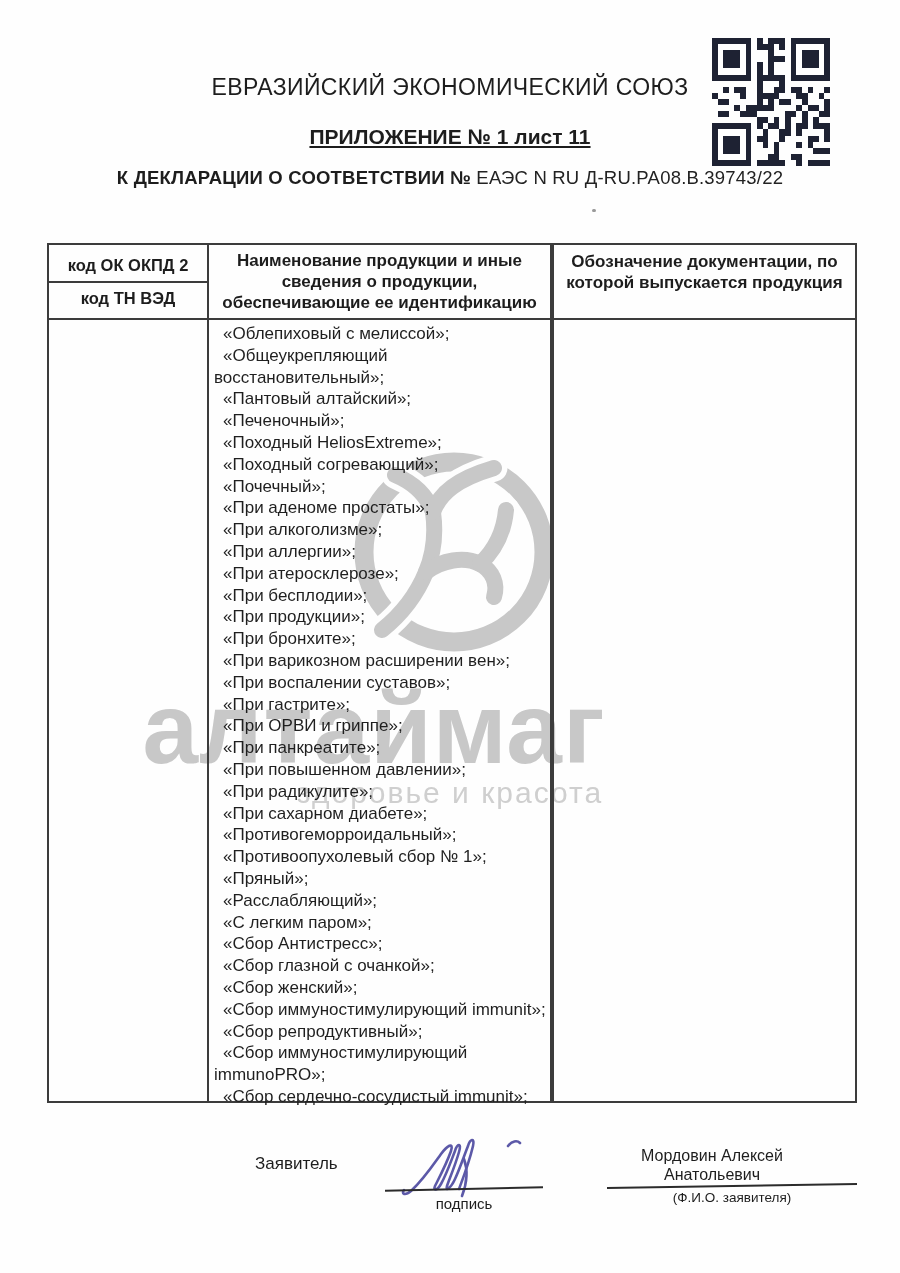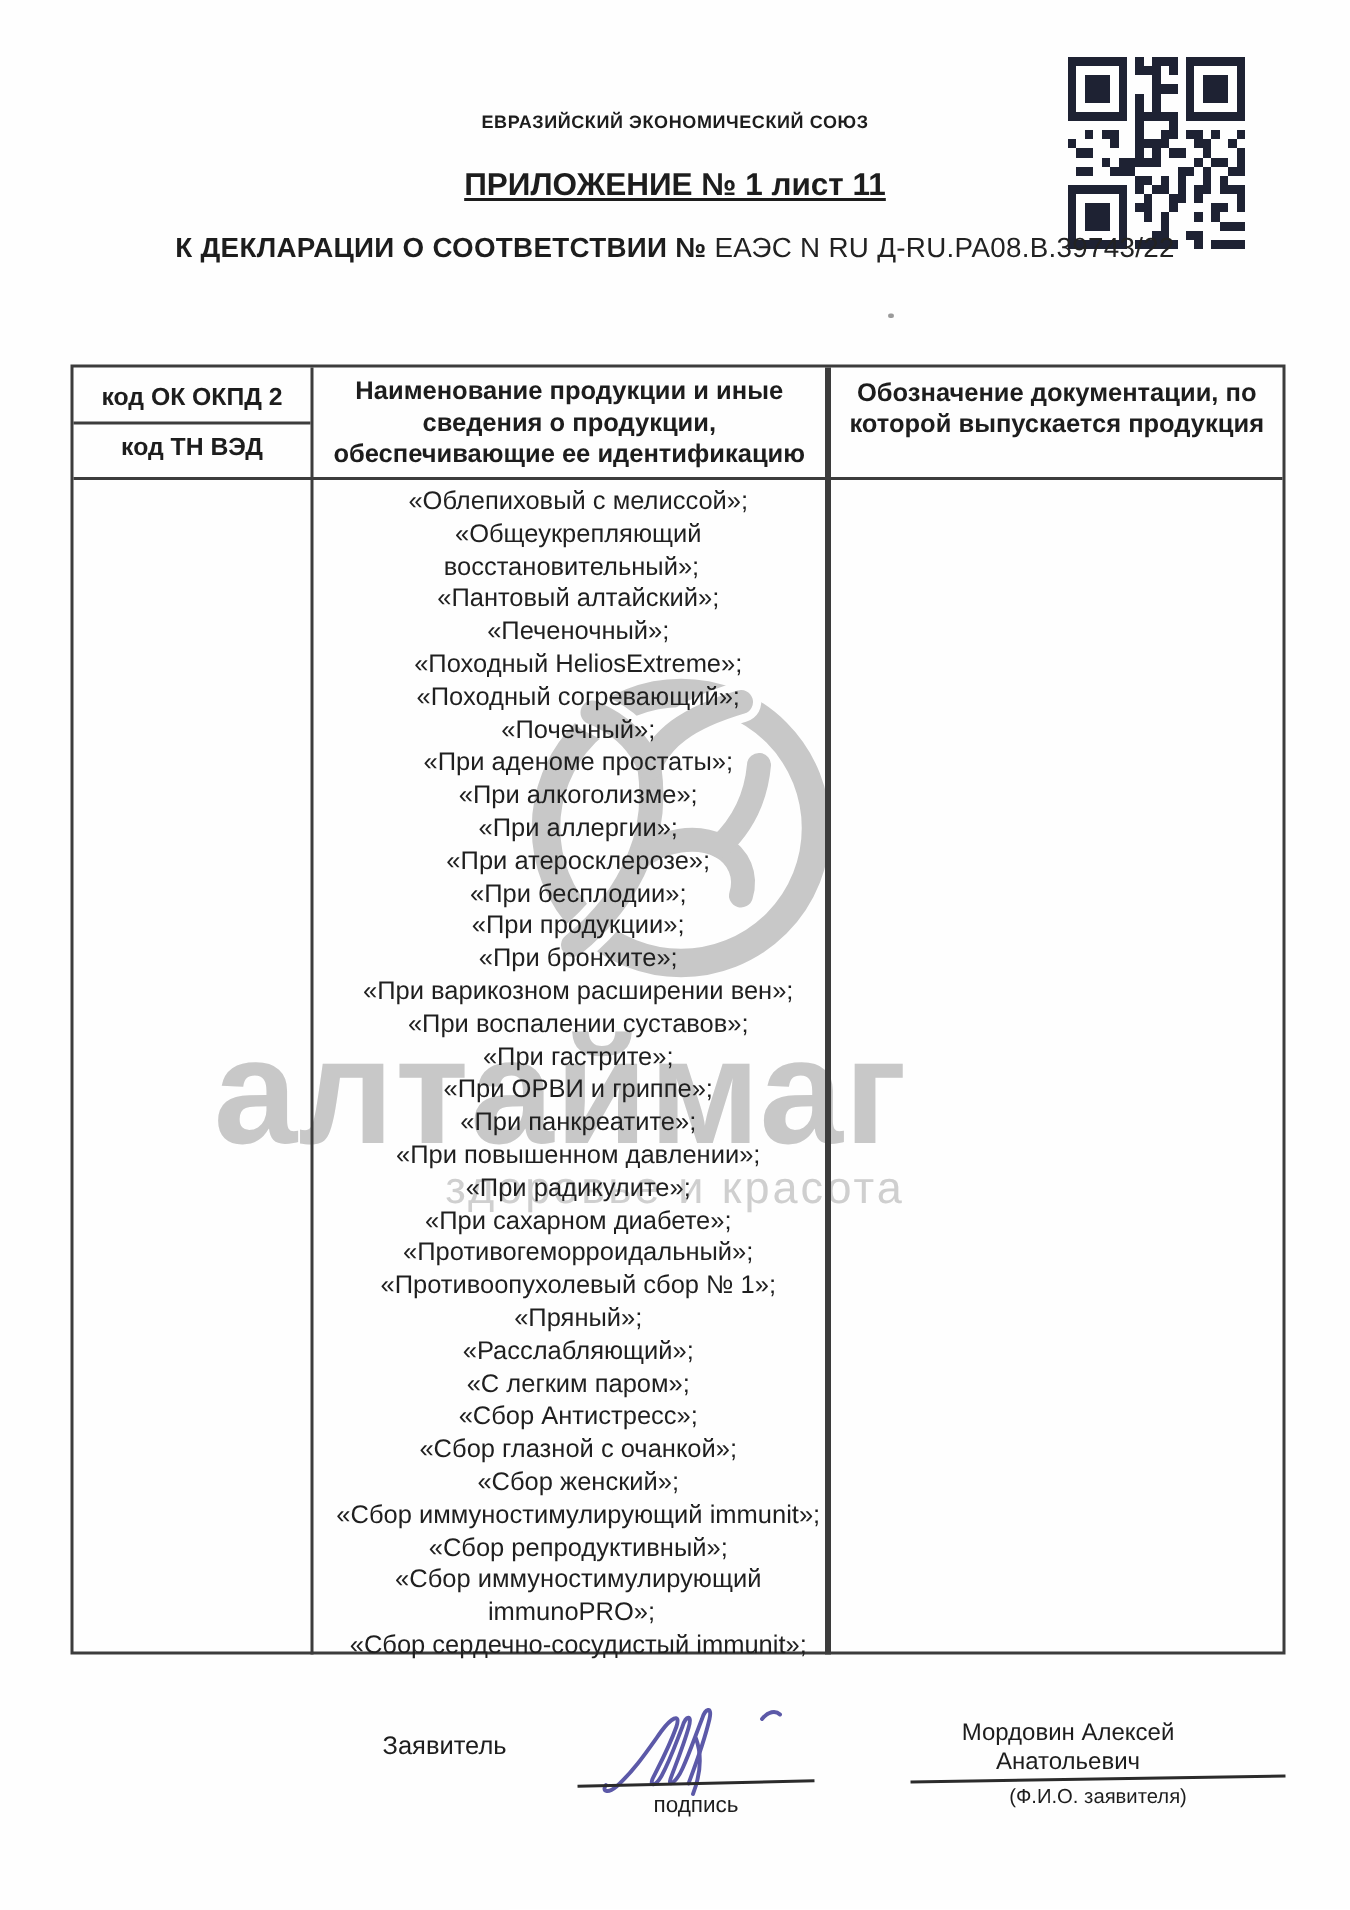--- a/index.html
+++ b/index.html
@@ -3,21 +3,21 @@
 <meta charset="utf-8">
 <style>
   html,body{margin:0;padding:0;background:#ffffff;}
   .page{
     position:relative;width:900px;height:1273px;background:#fefefe;
     font-family:"Liberation Sans",sans-serif;color:#1d1d1d;overflow:hidden;
   }
 
   
   .hdr{position:absolute;left:0;top:74px;width:900px;text-align:center;z-index:3;}
-  .hdr-line1{font-size:12px;font-weight:bold;letter-spacing:.4px;}
+  .hdr-line1{font-size:23px;font-weight:normal;letter-spacing:.4px;}
   .hdr-line2{font-size:21px;font-weight:bold;margin-top:24px;text-decoration:underline;}
   .hdr-line3{font-size:18.5px;margin-top:18px;letter-spacing:.2px;}
   .hdr-line3 .lbl{font-weight:bold;}
   .hdr-line3 .num{font-weight:normal;color:#222;}
 
   
   .qr{position:absolute;left:712px;top:38px;width:118px;height:128px;z-index:2;}
 
   
   .wm-logo{position:absolute;left:338px;top:446px;z-index:1;}
@@ -41,21 +41,21 @@
   .cell{box-sizing:border-box;background:transparent;}
   .c1{width:160px;border-right:2px solid #3c3c3c;}
   .c2{width:345px;border-right:4px solid #c2410c;}
   .c3{flex:1;}
   .thead .cell{display:flex;flex-direction:column;justify-content:center;
     text-align:center;font-weight:bold;font-size:17px;line-height:21px;}
   .thead .c3{justify-content:flex-start;padding-top:6px;}
   .c1-frac-line{width:100%;border-bottom:2px solid #3c3c3c;margin:5px 0;}
   .c1 .t{font-size:16.5px;}
 
-  .product-list{padding:3px 2px 0 5px;font-size:17px;line-height:21.8px;color:#1f1f1f;text-align:center;}
+  .product-list{padding:3px 2px 0 5px;font-size:17px;line-height:21.8px;color:#1f1f1f;}
   .pline{white-space:pre-line;text-indent:9px;}
 
   
   .f-label{position:absolute;left:255px;top:1154px;font-size:17px;z-index:3;}
   .sig-svg{position:absolute;left:398px;top:1126px;width:140px;height:72px;z-index:3;}
   .sig-svg path{fill:none;stroke-width:2.6px;stroke-linecap:round;}
   .sig-line{position:absolute;left:385px;top:1188px;width:158px;border-top:2px solid #2b2b2b;
     transform:rotate(-1.3deg);z-index:3;}
   .sig-caption{position:absolute;left:385px;top:1195px;width:158px;text-align:center;
     font-size:15px;z-index:3;}

